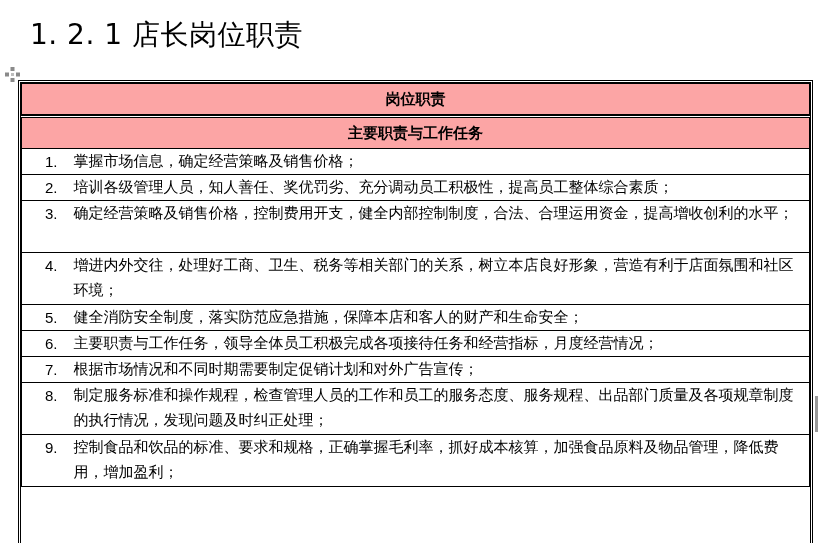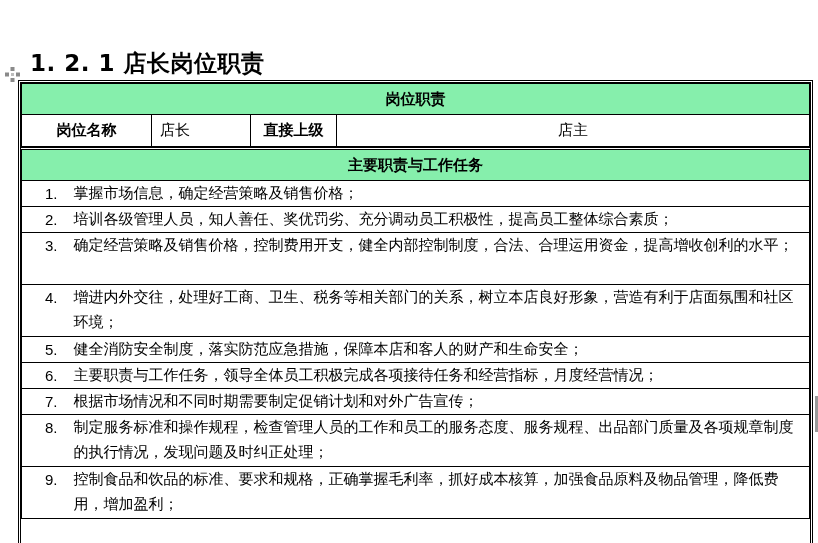--- a/index.html
+++ b/index.html
@@ -11,26 +11,25 @@
       overflow: hidden;
       font-family: "DejaVu Sans", "Liberation Sans", sans-serif;
       color: #000;
     }
     .page { position: relative; width: 818px; height: 543px; }
 
     .heading {
       position: absolute;
       left: 30px;
       top: 18px;
-      font-size: 23px;
-      font-weight: bold;
+      font-size: 28px;
+      font-weight: normal;
       letter-spacing: 0.5px;
       line-height: 34px;
       white-space: nowrap;
-      margin-top: 28px;
     }
 
     .move-handle {
       position: absolute;
       left: 5px;
       top: 67px;
       width: 15px;
       height: 15px;
     }
 
@@ -51,21 +50,21 @@
       table-layout: fixed;
       font-size: 15px;
     }
     table.grid td {
       border: 1px solid #000;
       padding: 0 8px;
       vertical-align: middle;
       line-height: 25px;
     }
     .hdr {
-      background: #86efac;
+      background: #fca5a5;
       font-weight: bold;
       text-align: center;
       height: 30px;
     }
     .lbl { font-weight: bold; text-align: center; height: 31px; }
     .val { text-align: left; }
     .val-center { text-align: center; }
 
     .num {
       text-align: right;
@@ -116,26 +115,20 @@
       <colgroup>
         <col style="width:130px">
         <col style="width:99px">
         <col style="width:86px">
         <col>
       </colgroup>
       <tbody>
           <tr>
         <td class="hdr" colspan="4">岗位职责</td>
       </tr>
-      <tr>
-        <td class="lbl">岗位名称</td>
-        <td class="val">店长</td>
-        <td class="lbl">直接上级</td>
-        <td class="val-center">店主</td>
-      </tr>
     </tbody>
       </table>
 
     <table class="grid" style="border-top:3px double #000;">
       <colgroup>
         <col style="width:46px">
         <col>
       </colgroup>
       <tbody>
           <tr>

